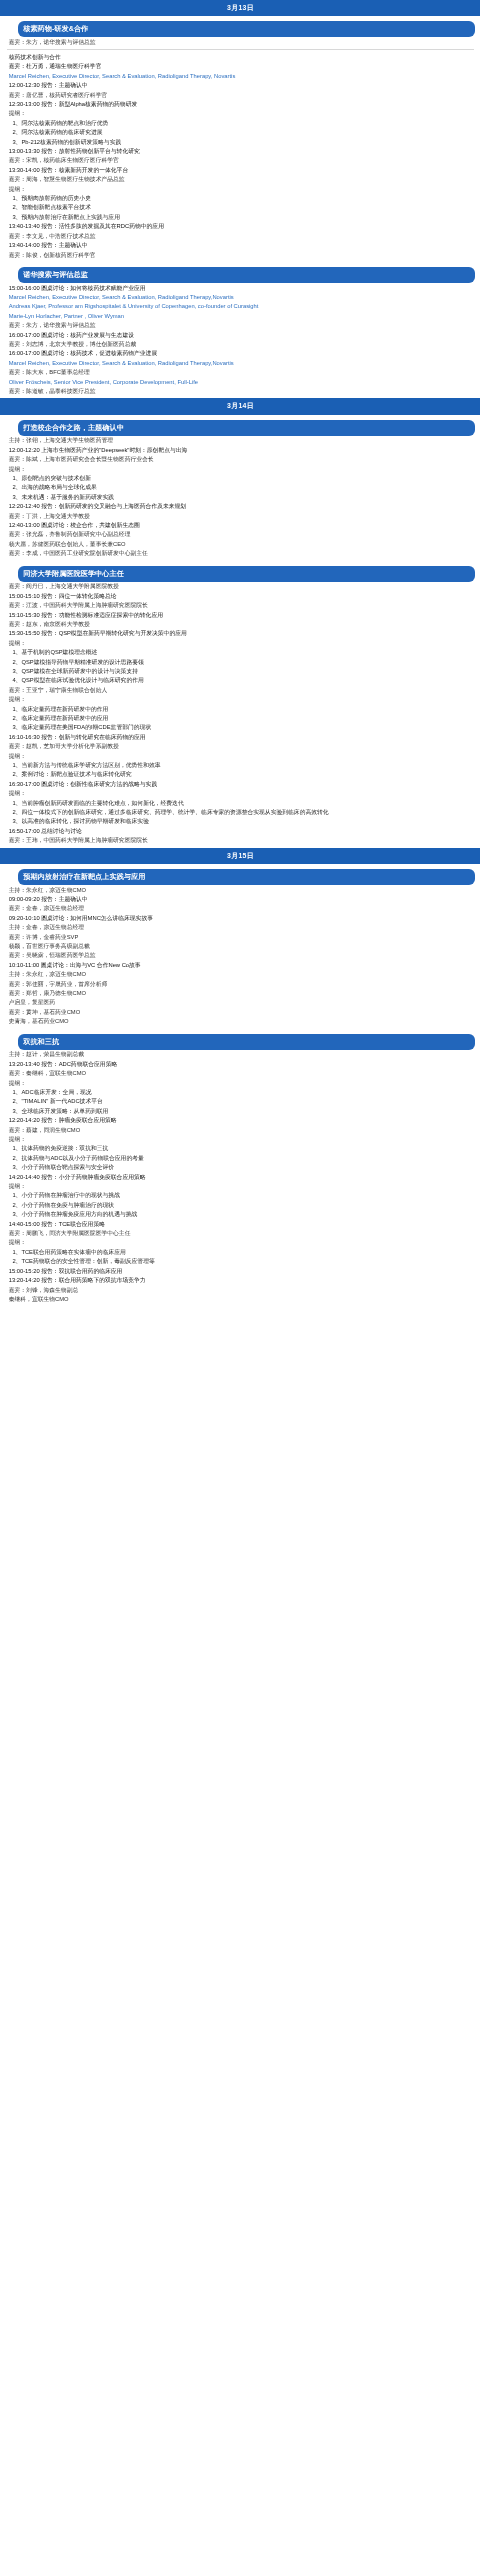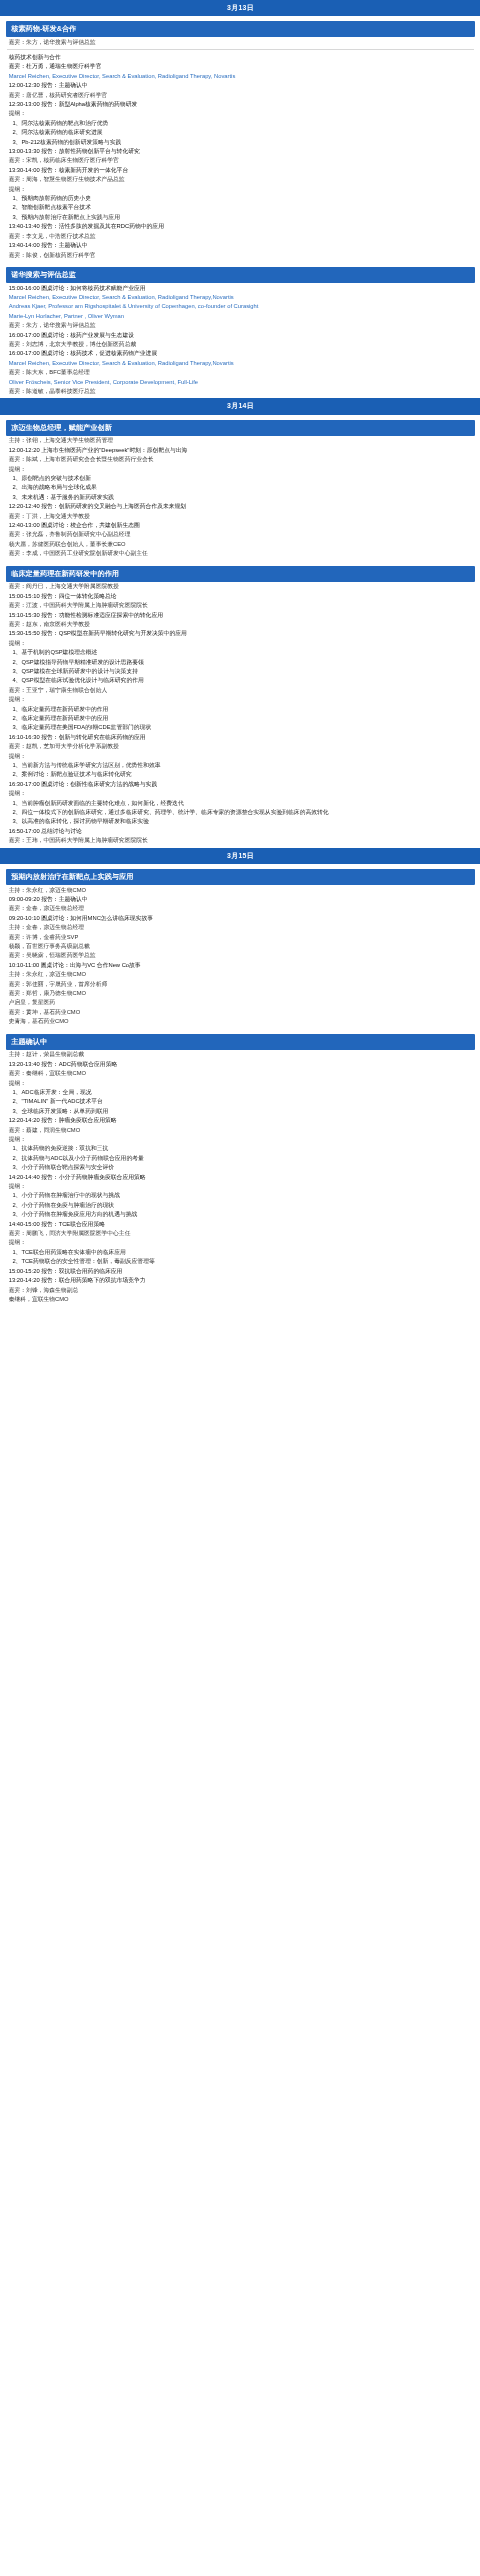--- a/index.html
+++ b/index.html
@@ -20,22 +20,22 @@
     padding:3.1px 0 3.1px 0;
     letter-spacing:0.3px;
   }
   .section{padding:0 6.2px;}
   .sec-title{
     background:#2266bb;
     color:#ffffff;
     font-size:7.2px;
     font-weight:bold;
     padding:3.1px 5px;
-    margin:5px 0 0 0;
-    border-radius:1px;
+    margin:5px 0 0 12px;
+    border-radius:6px;
   }
   .row{
     font-size:5.8px;
     line-height:1.42;
     padding:0.6px 1.2px 0.6px 2.5px;
     color:#1a1a1a;
     word-break:break-word;
   }
   .row.host{color:#333333;}
   .row.time{color:#111111;}
@@ -92,36 +92,36 @@
       <div class="row host">嘉宾：刘志博，北京大学教授，博仕创新医药总裁</div>
       <div class="row time">16:00-17:00 圆桌讨论：核药技术，促进核素药物产业进展</div>
       <div class="row name">Marcel Reichen, Executive Director, Search &amp; Evaluation, Radioligand Therapy,Novartis</div>
       <div class="row host">嘉宾：陈大东，BFC董事总经理</div>
       <div class="row name">Oliver Fröscheis, Senior Vice President, Corporate Development, Full-Life</div>
       <div class="row host">嘉宾：陈道敏，晶泰科技医疗总监</div>
       <div class="spacer"></div>
     </div>
     <div class="day-bar">3月14日</div>
     <div class="section">
-      <div class="sec-title">凉迈生物总经理，赋能产业创新</div>
+      <div class="sec-title">打造校企合作之路，主题确认中</div>
       <div class="row host">主持：张翎，上海交通大学生物医药管理</div>
       <div class="row time">12:00-12:20 上海市生物医药产业的"Deepseek"时刻：原创靶点与出海</div>
       <div class="row host">嘉宾：陈斌，上海市医药研究会会长暨生物医药行业会长</div>
       <div class="row note">提纲：</div>
       <div class="row bullet">1、原创靶点的突破与技术创新</div>
       <div class="row bullet">2、出海的战略布局与全球化成果</div>
       <div class="row bullet">3、未来机遇：基于服务的新药研发实践</div>
       <div class="row time">12:20-12:40 报告：创新药研发的交叉融合与上海医药合作及未来规划</div>
       <div class="row host">嘉宾：丁洪，上海交通大学教授</div>
       <div class="row time">12:40-13:00 圆桌讨论：校企合作，共建创新生态圈</div>
       <div class="row host">嘉宾：张光磊，齐鲁制药创新研究中心副总经理</div>
       <div class="row host">杨大愿，苏健医药联合创始人，董事长兼CEO</div>
       <div class="row host">嘉宾：李成，中国医药工业研究院创新研发中心副主任</div>
       <div class="spacer"></div>
-      <div class="sec-title">临床定量药理在新药研发中的作用</div>
+      <div class="sec-title">同济大学附属医院医学中心主任</div>
       <div class="row host">嘉宾：阎丹巳，上海交通大学附属医院教授</div>
       <div class="row time">15:00-15:10 报告：四位一体转化策略总论</div>
       <div class="row host">嘉宾：江波，中国药科大学附属上海肿瘤研究医院院长</div>
       <div class="row time">15:10-15:30 报告：功能性检测标准适应症探索中的转化应用</div>
       <div class="row host">嘉宾：赵东，南京医科大学教授</div>
       <div class="row time">15:30-15:50 报告：QSP模型在新药早期转化研究与开发决策中的应用</div>
       <div class="row note">提纲：</div>
       <div class="row bullet">1、基于机制的QSP建模理念概述</div>
       <div class="row bullet">2、QSP建模指导药物早期精准研发的设计思路要领</div>
       <div class="row bullet">3、QSP建模在全球新药研发中的设计与决策支持</div>
@@ -157,21 +157,21 @@
       <div class="row host">杨颖，百世医疗事务高级副总裁</div>
       <div class="row host">嘉宾：吴晓露，恒瑞医药医学总监</div>
       <div class="row time">10:10-11:00 圆桌讨论：出海与VC 合作New Co故事</div>
       <div class="row host">主持：朱永红，凉迈生物CMO</div>
       <div class="row host">嘉宾：郭佳丽，宇晟药业，首席分析师</div>
       <div class="row host">嘉宾：郑哲，康乃德生物CMO</div>
       <div class="row host">卢启皇，复星医药</div>
       <div class="row host">嘉宾：黄坤，基石药业CMO</div>
       <div class="row host">史青海，基石药业CMO</div>
       <div class="spacer"></div>
-      <div class="sec-title">主题确认中</div>
+      <div class="sec-title">双抗和三抗</div>
       <div class="row host">主持：赵计，荣昌生物副总裁</div>
       <div class="row time">13:20-13:40 报告：ADC药物联合应用策略</div>
       <div class="row host">嘉宾：秦继科，宜联生物CMO</div>
       <div class="row note">提纲：</div>
       <div class="row bullet">1、ADC临床开发：全局，现况</div>
       <div class="row bullet">2、"TIMALIN" 新一代ADC技术平台</div>
       <div class="row bullet">3、全球临床开发策略：从单药到联用</div>
       <div class="row time">12:20-14:20 报告：肿瘤免疫联合应用策略</div>
       <div class="row host">嘉宾：蔡建，同润生物CMO</div>
       <div class="row note">提纲：</div>

